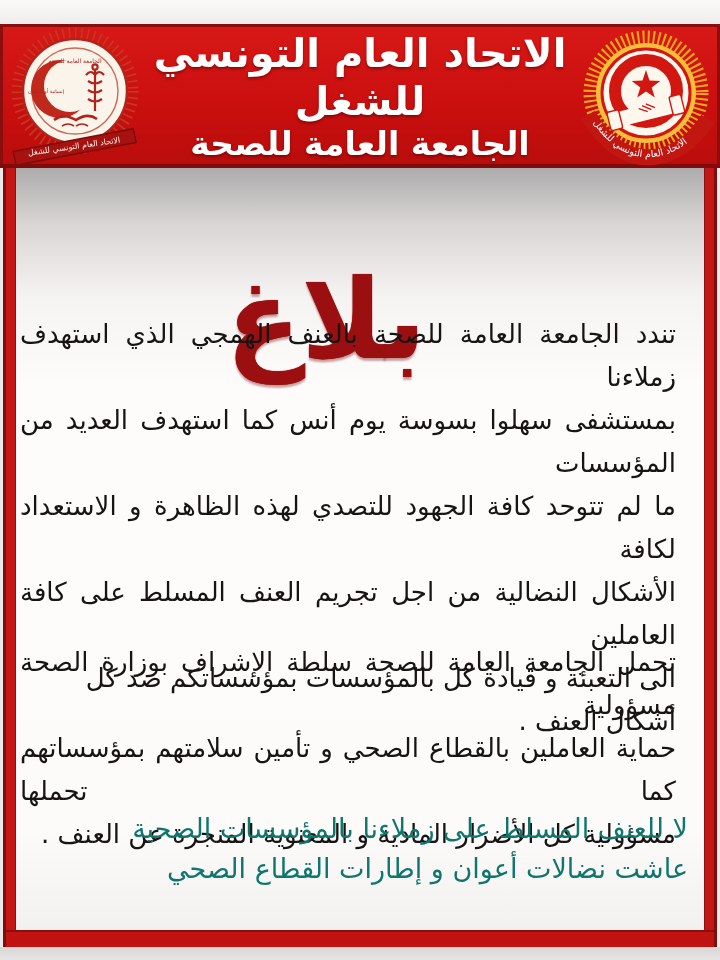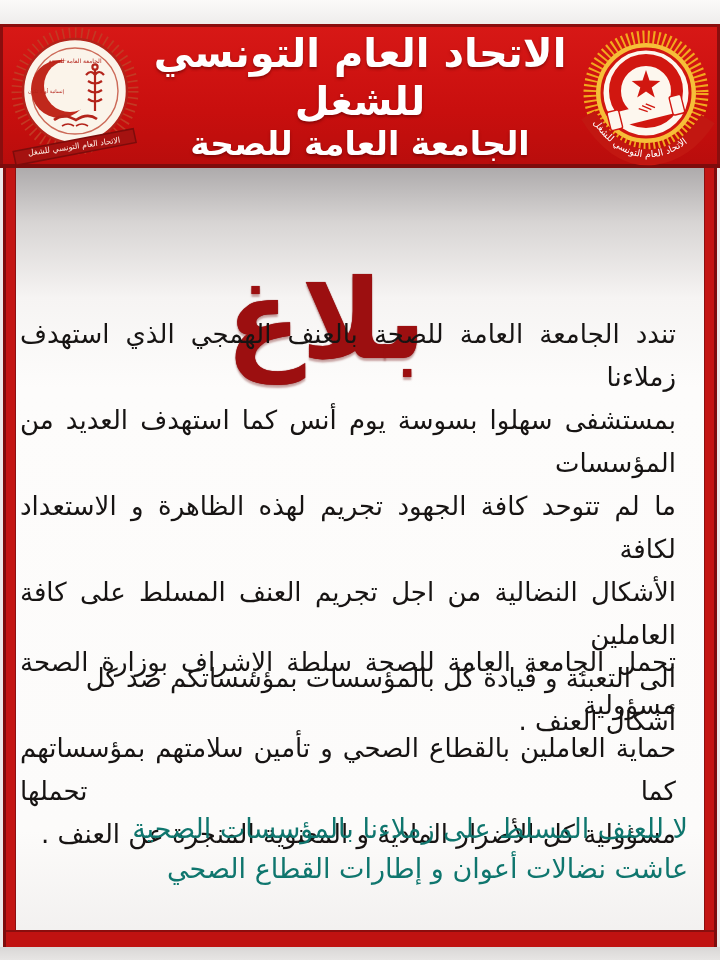--- a/index.html
+++ b/index.html
@@ -120,21 +120,21 @@
 
   <div class="body-bg"></div>
   <div class="side-bar left"></div>
   <div class="side-bar right"></div>
 
   <h1 class="title" dir="rtl">بلاغ</h1>
 
   <div class="para para1">
     <div class="line">تندد الجامعة العامة للصحة بالعنف الهمجي الذي استهدف زملاءنا</div>
     <div class="line">بمستشفى سهلوا بسوسة يوم أنس كما استهدف العديد من المؤسسات</div>
-    <div class="line">ما لم تتوحد كافة الجهود تجريم لهذه الظاهرة و الاستعداد لكافة</div>
+    <div class="line">ما لم تتوحد كافة الجهود للتصدي لهذه الظاهرة و الاستعداد لكافة</div>
     <div class="line">الأشكال النضالية من اجل تجريم العنف المسلط على كافة العاملين</div>
     <div class="line last">الى التعبئة و قيادة كل بالمؤسسات بمؤسساتكم ضد كل أشكال العنف .</div>
   </div>
 
   <div class="para para2">
     <div class="line">تحمل الجامعة العامة للصحة سلطة الإشراف بوزارة الصحة مسؤولية</div>
     <div class="line">حماية العاملين بالقطاع الصحي و تأمين سلامتهم بمؤسساتهم كما تحملها</div>
     <div class="line last">مسؤولية كل الأضرار المادية و المعنوية المنجرة عن العنف .</div>
   </div>
 

